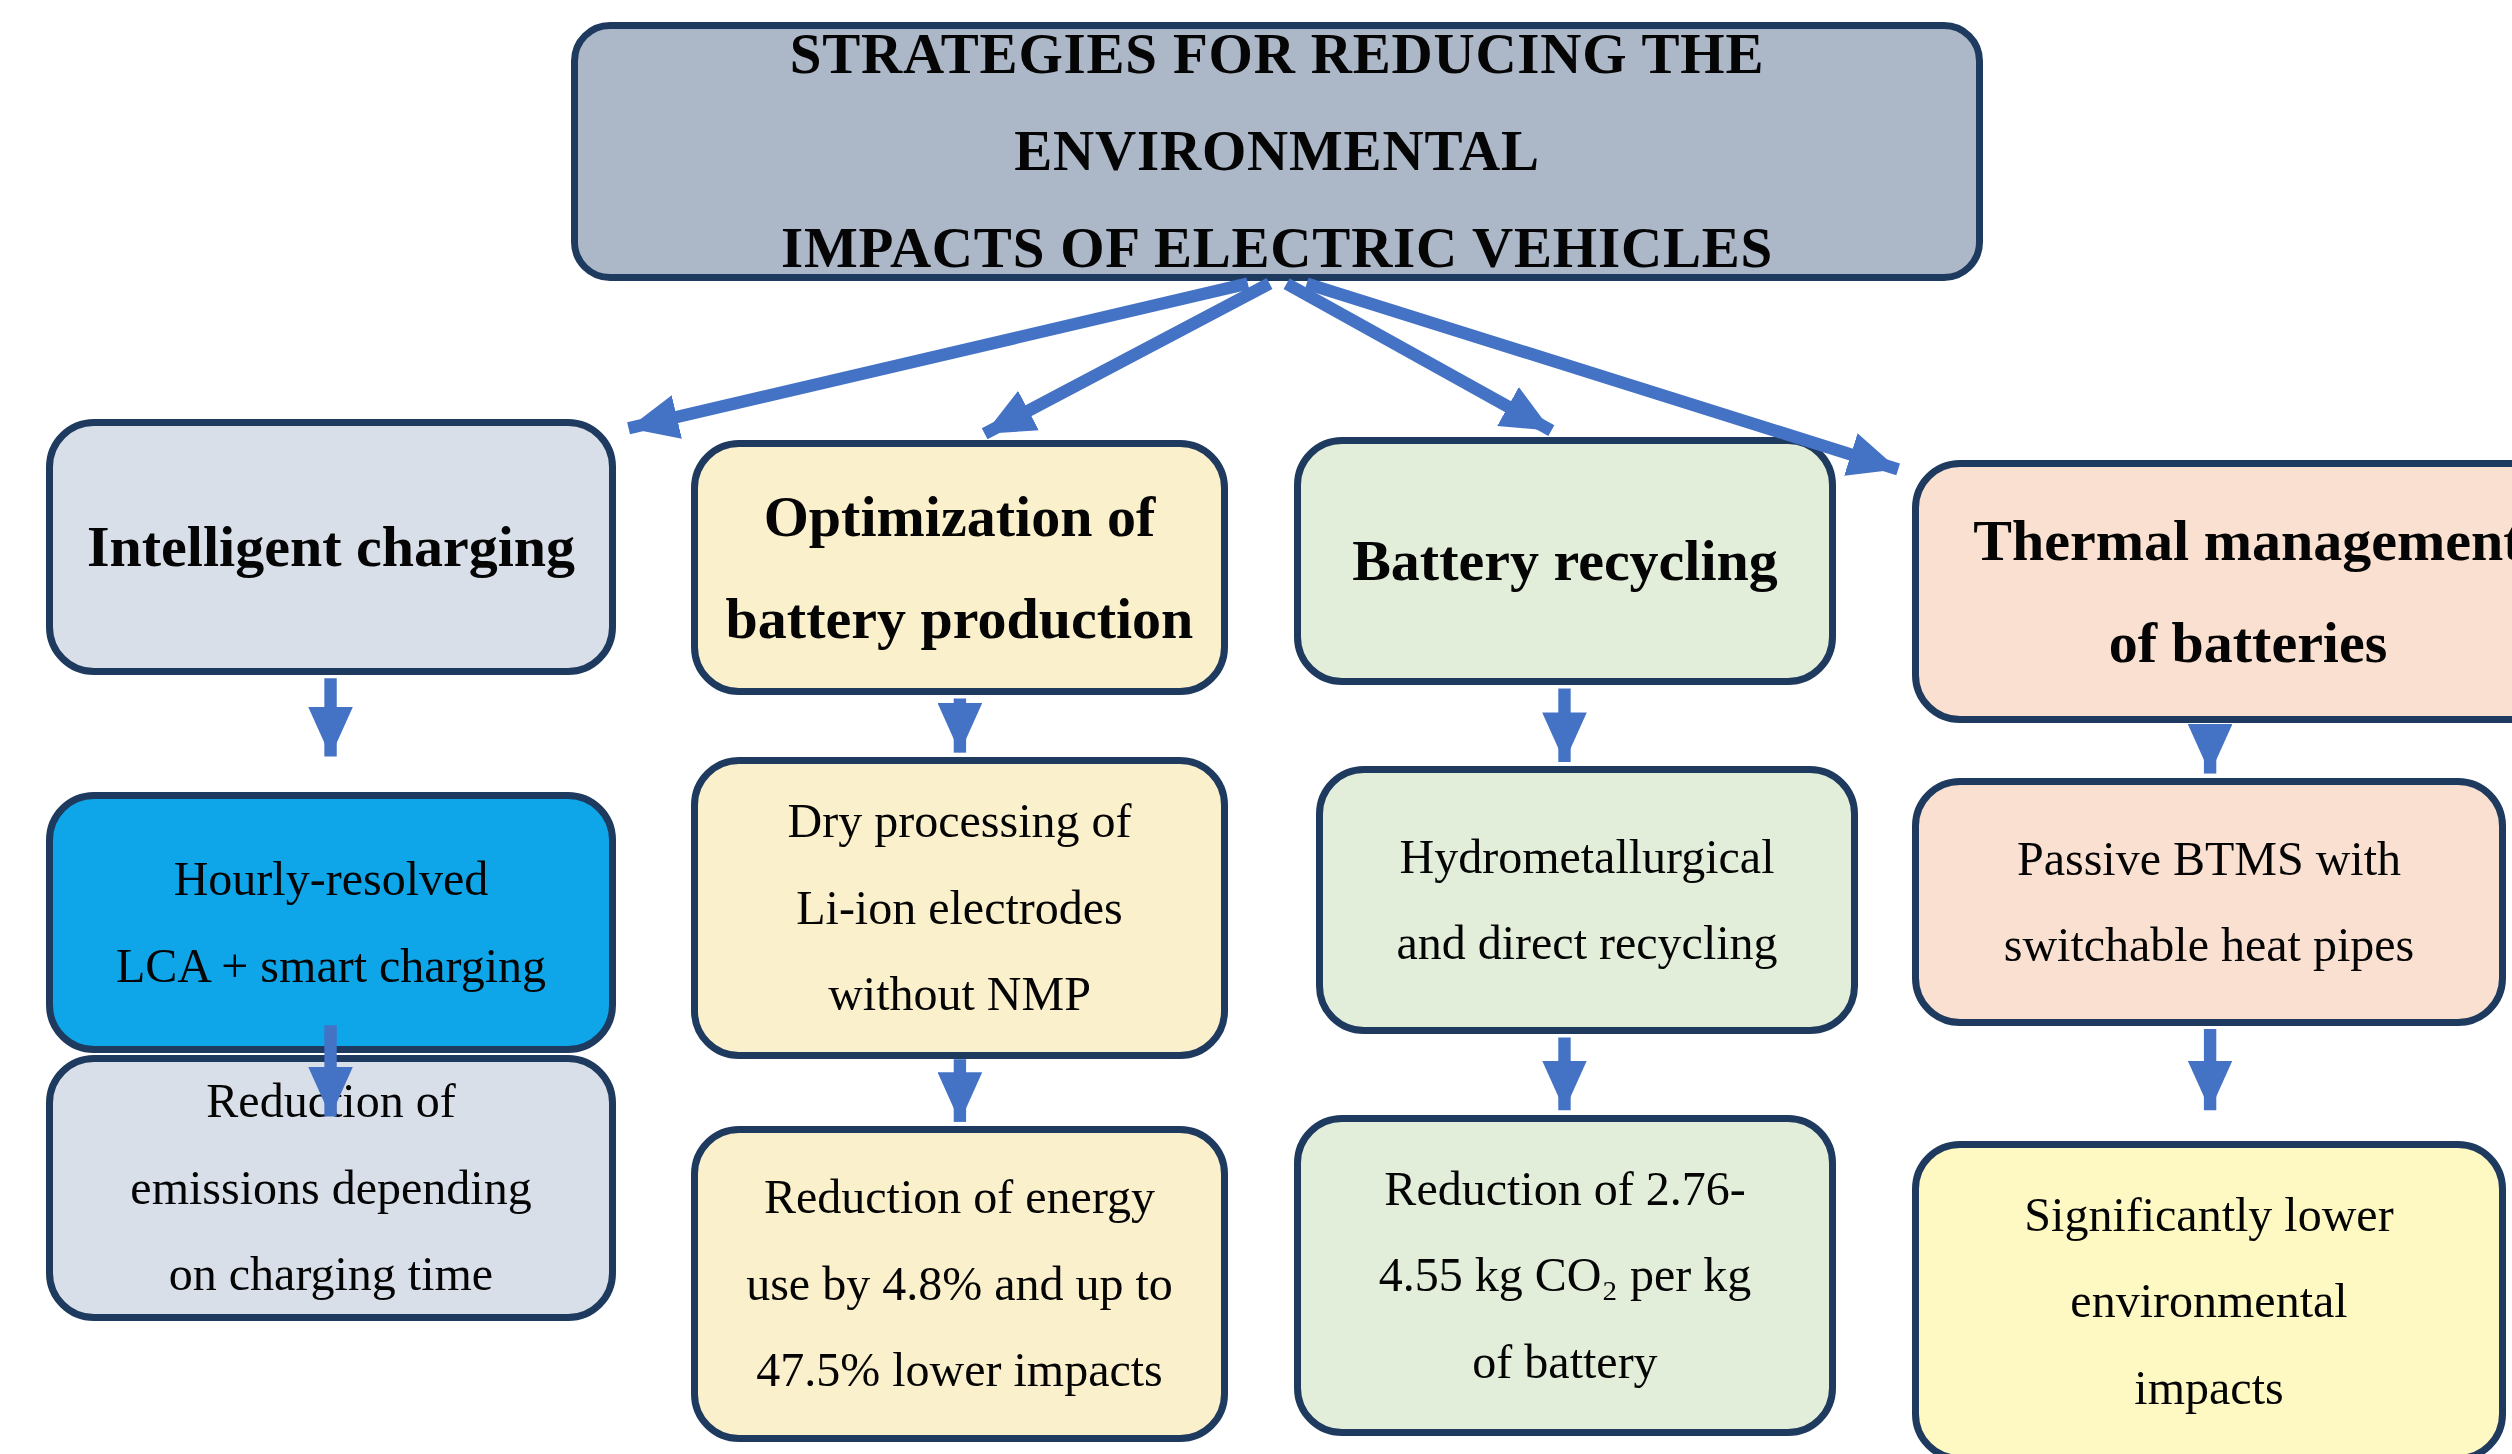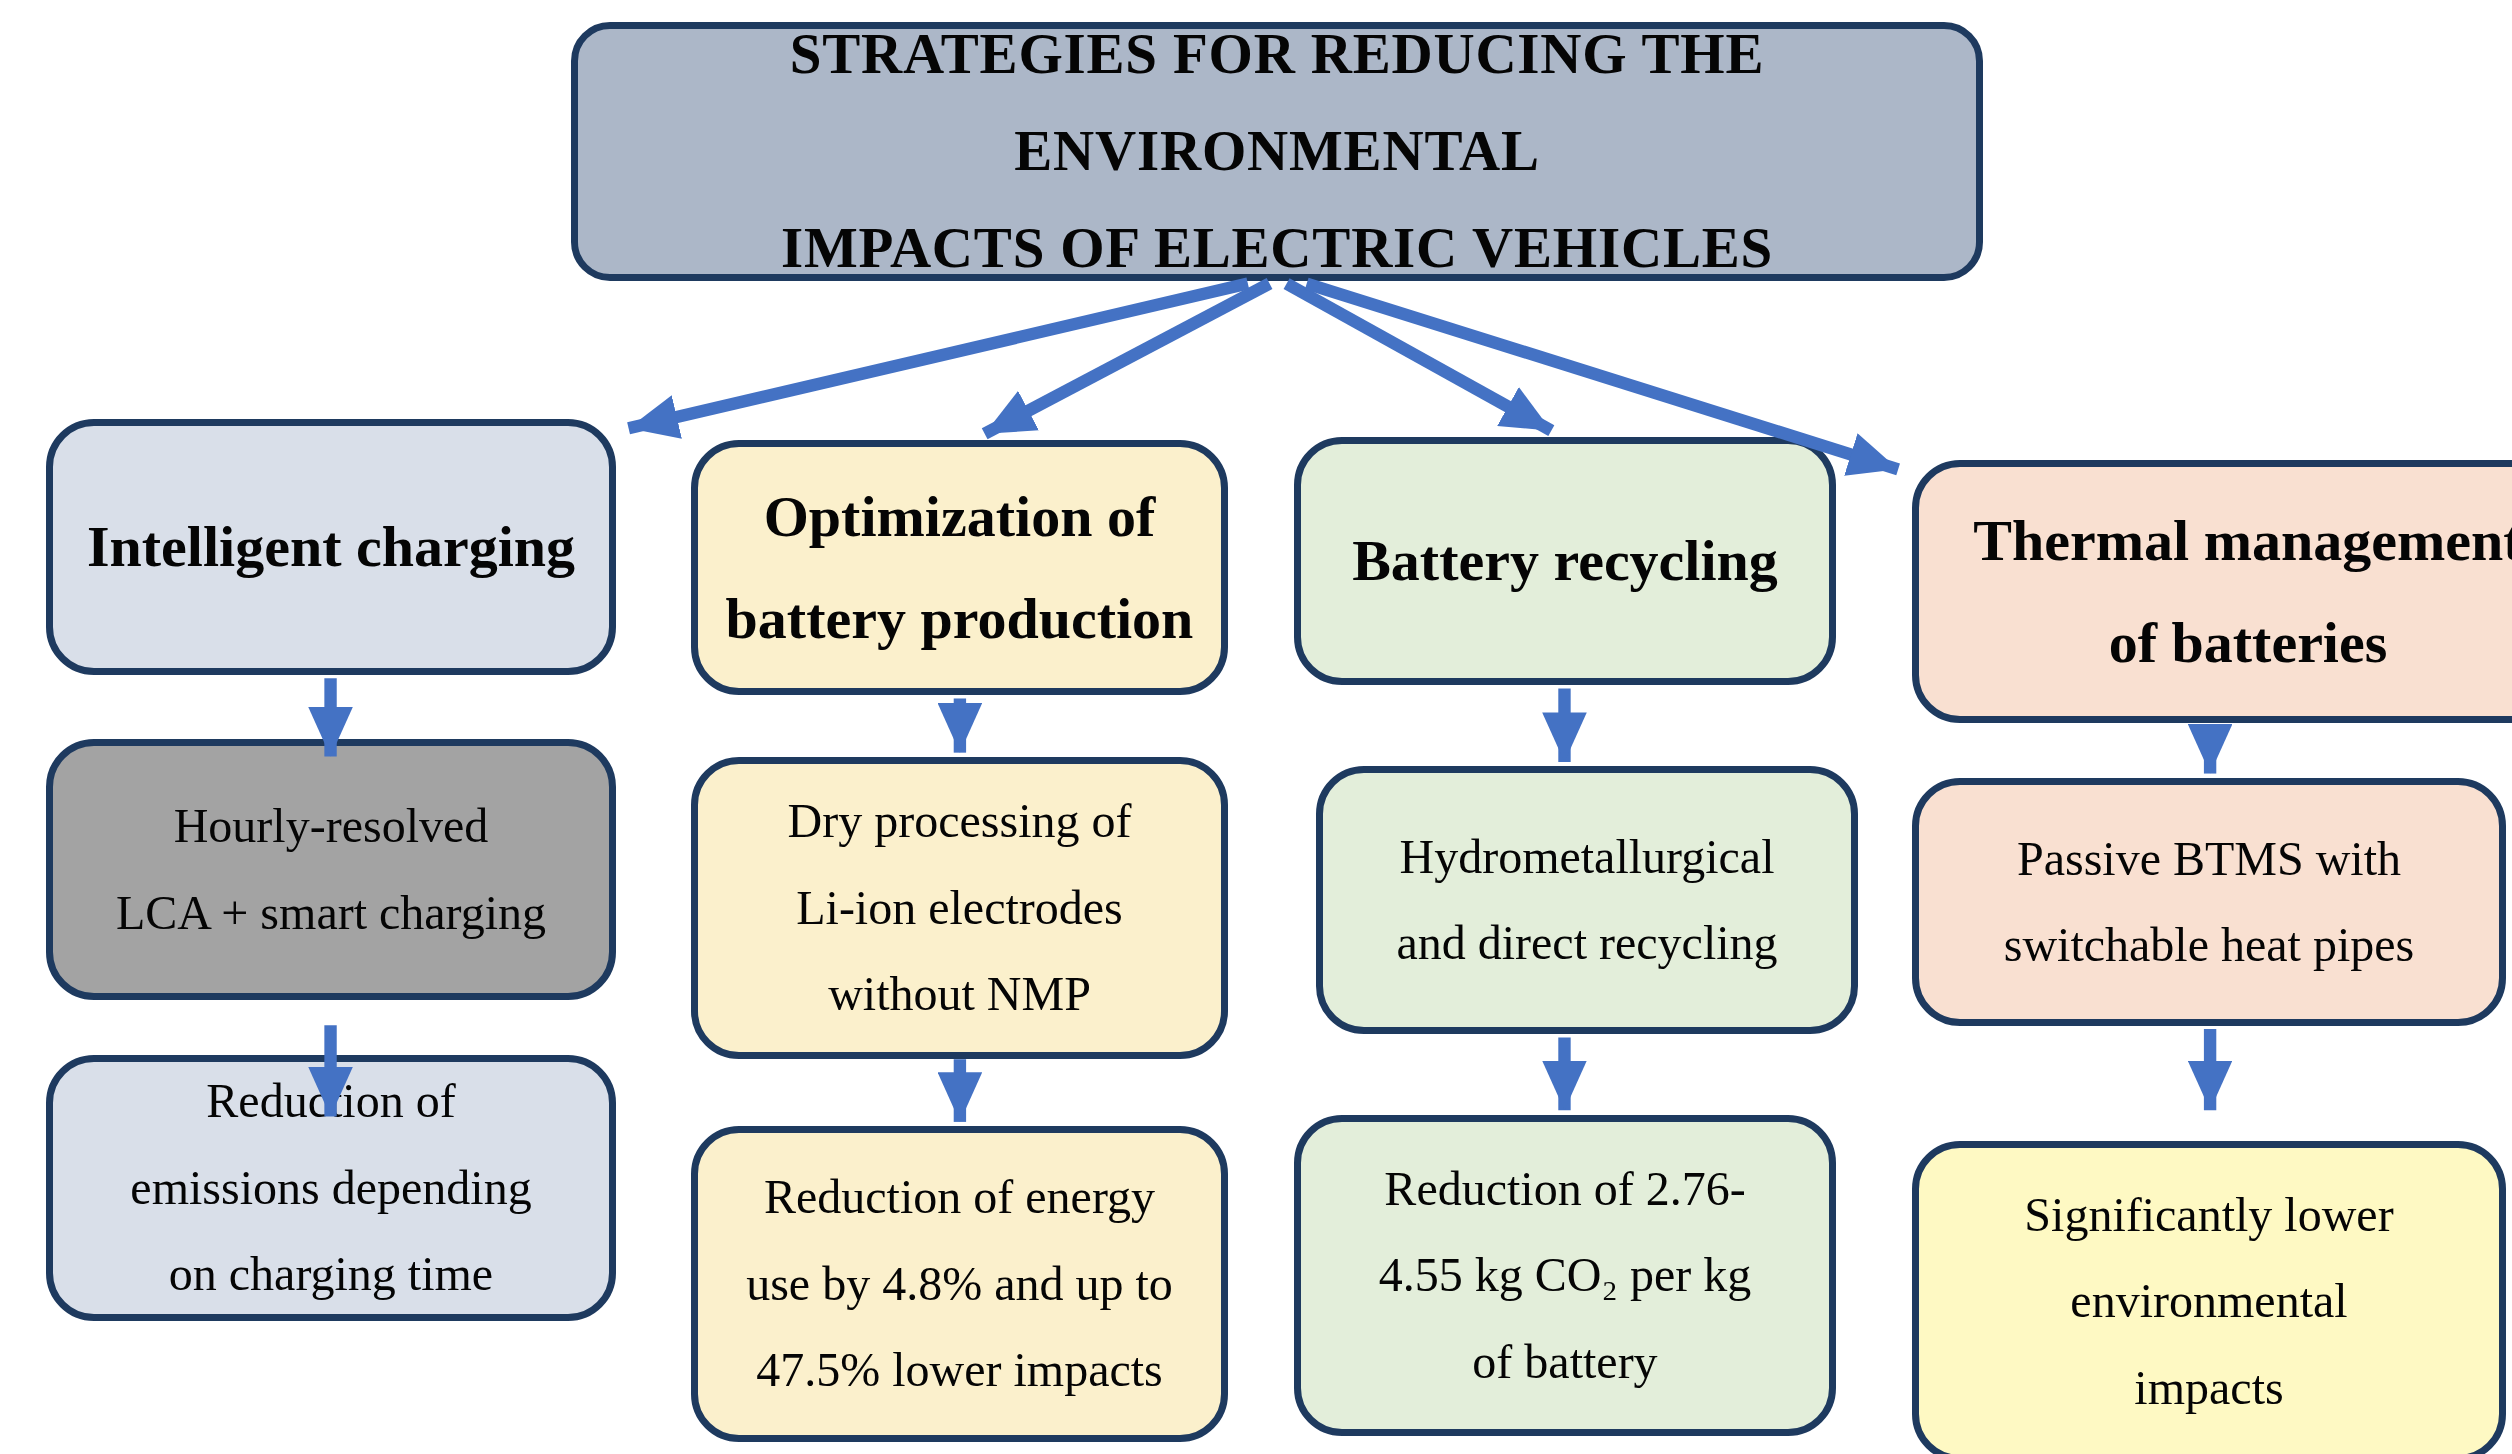--- a/index.html
+++ b/index.html
@@ -77,21 +77,21 @@
     <line class="arrow-line" x1="2021" y1="889" x2="2021" y2="984" marker-end="url(#ah)"></line>
     <line class="arrow-line" x1="2021" y1="1340" x2="2021" y2="1434" marker-end="url(#ah)"></line>
     <line class="arrow-line" x1="2855" y1="938" x2="2855" y2="999" marker-end="url(#ah)"></line>
     <line class="arrow-line" x1="2855" y1="1329" x2="2855" y2="1434" marker-end="url(#ah)"></line>
   </svg>
 
   <div class="box title-box" style="left: 571px; top: 22px; width: 1412px; height: 259px; background: rgb(172, 183, 200);">STRATEGIES FOR REDUCING THE ENVIRONMENTAL
 IMPACTS OF ELECTRIC VEHICLES</div>
 
   <div class="box header-box" style="left: 46px; top: 419px; width: 570px; height: 256px; background: rgb(217, 223, 233);">Intelligent charging</div>
-  <div class="box body-box" style="left: 46px; top: 739px; width: 570px; height: 261px; background: #a3a3a3;">Hourly-resolved
+  <div class="box body-box" style="left: 46px; top: 792px; width: 570px; height: 261px; background: #0ea5e9;">Hourly-resolved
 LCA + smart charging</div>
   <div class="box body-box" style="left: 46px; top: 1055px; width: 570px; height: 266px; background: rgb(217, 223, 233);">Reduction of
 emissions depending
 on charging time</div>
 
   <div class="box header-box" style="left: 691px; top: 440px; width: 537px; height: 255px; background: rgb(251, 240, 204);">Optimization of
 battery production</div>
   <div class="box body-box" style="left: 691px; top: 757px; width: 537px; height: 302px; background: rgb(251, 240, 204);">Dry processing of
 Li-ion electrodes
 without NMP</div>

